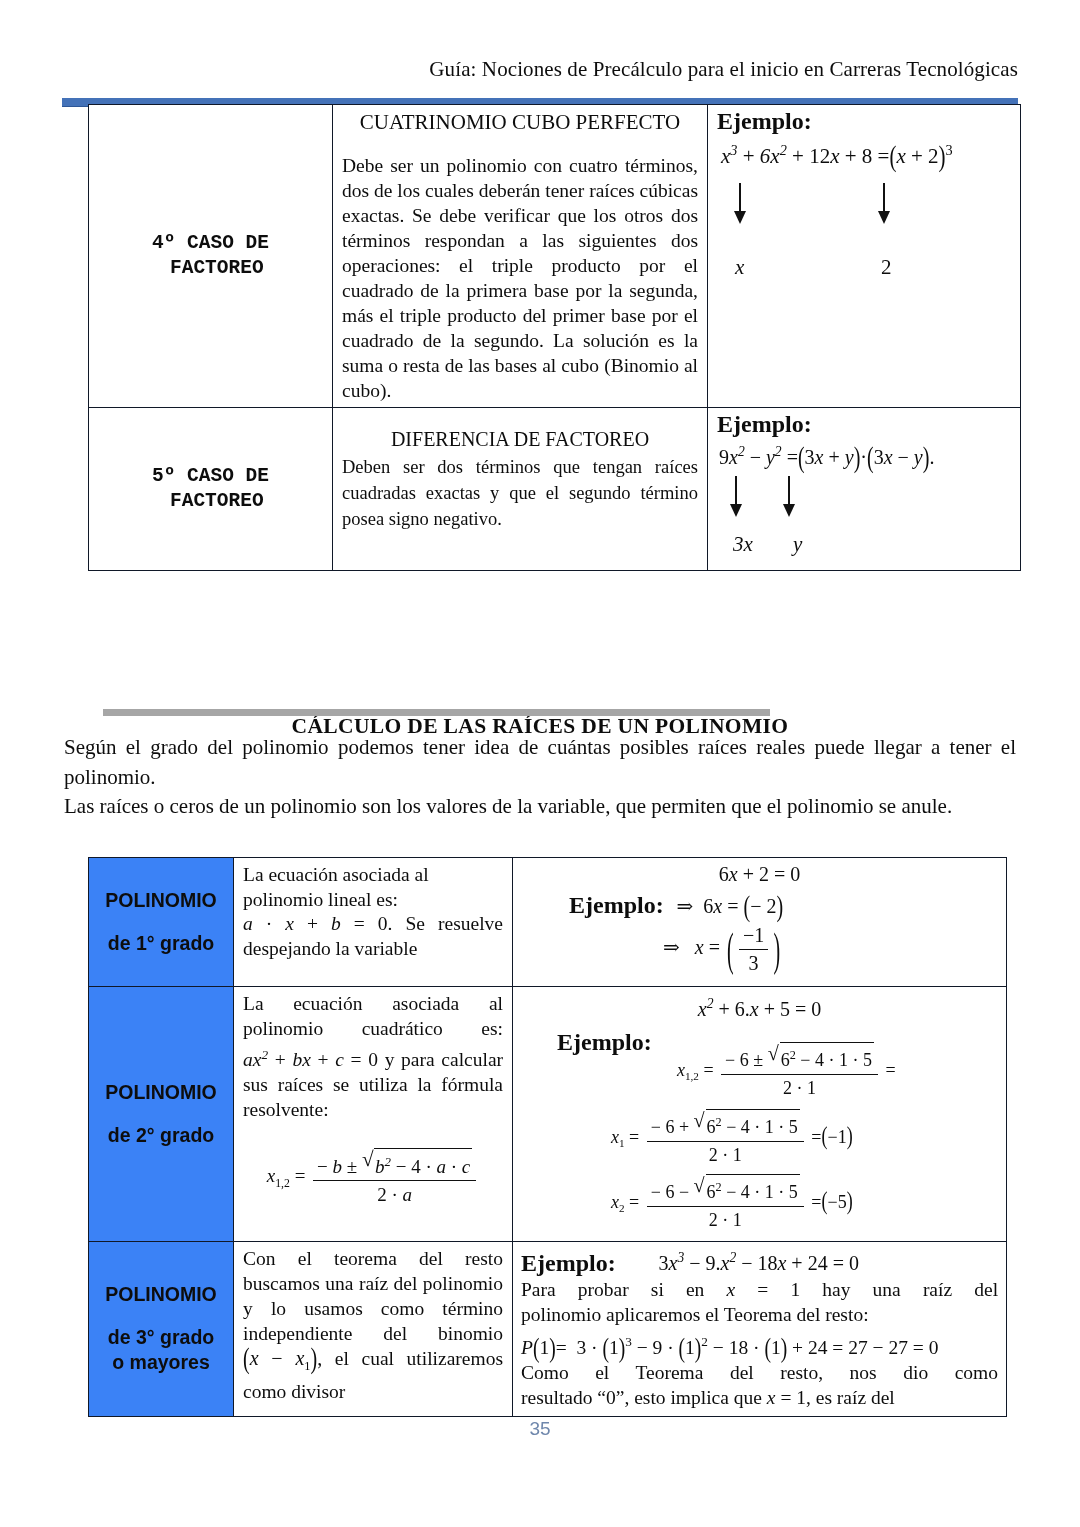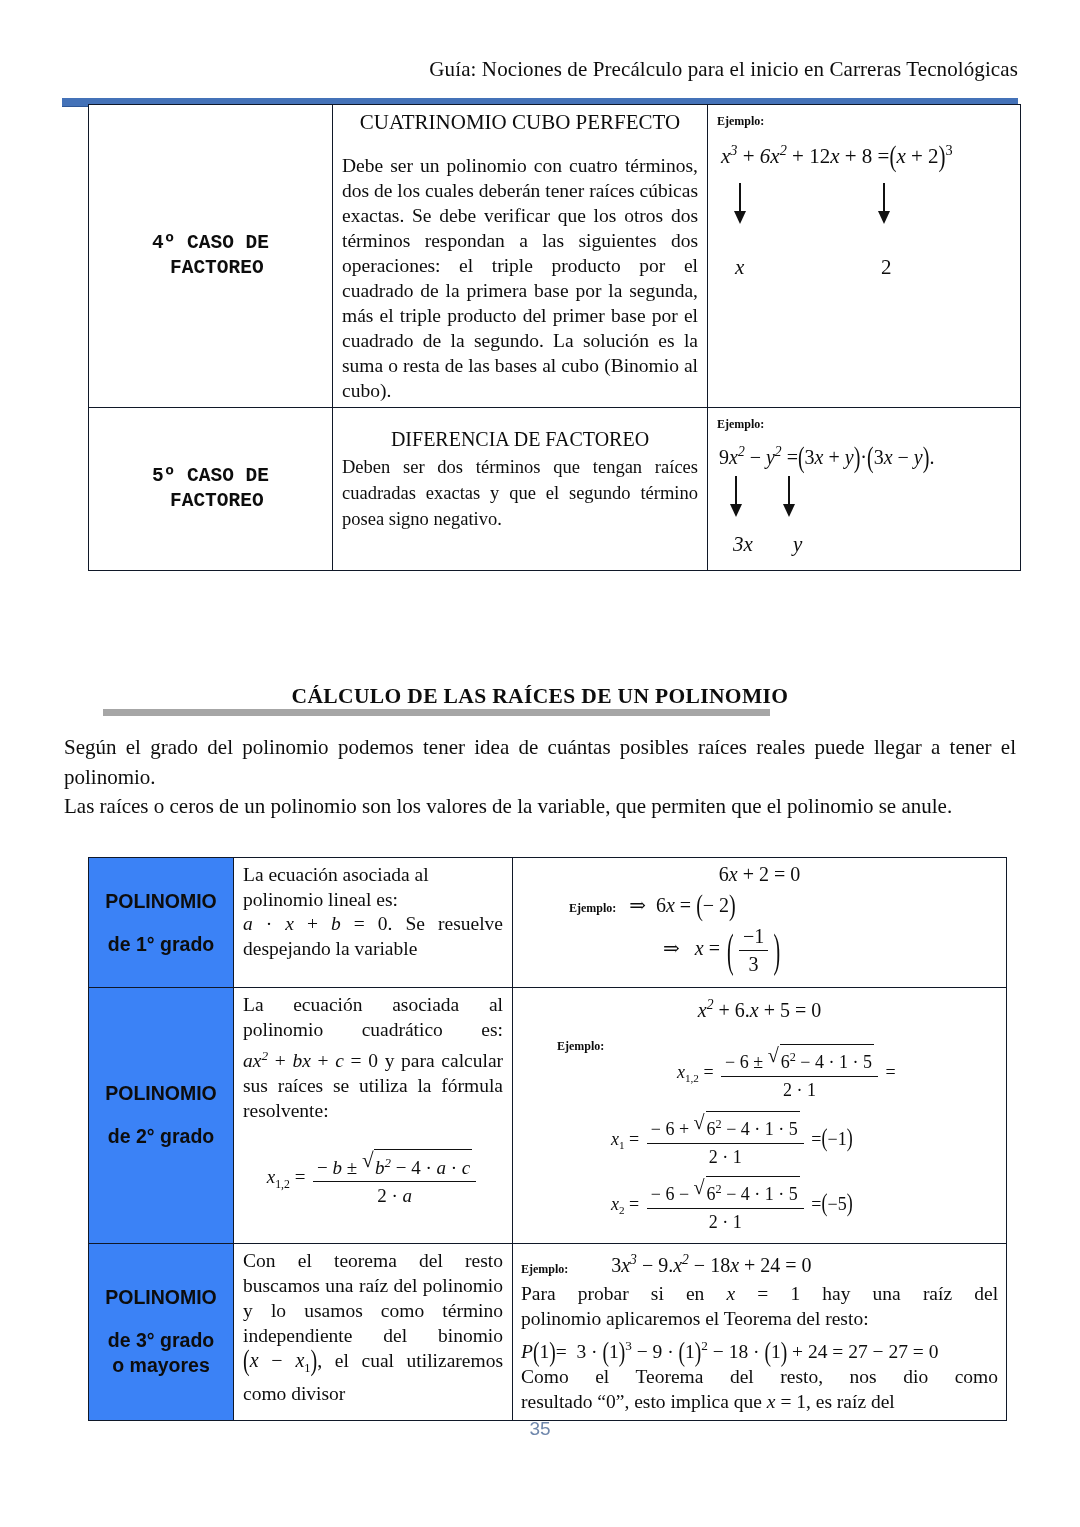--- a/index.html
+++ b/index.html
@@ -83,21 +83,21 @@
 
   .justify {
     text-align: justify;
     text-align-last: justify;
     hyphens: none;
   }
   .justify.last-left { text-align-last: left; }
 
   .ejemplo-lbl {
     font-weight: bold;
-    font-size: 12px;
+    font-size: 24px;
     line-height: 24px;
   }
 
   
   .math {
     font-family: "Liberation Serif", "DejaVu Serif", serif;
     font-style: italic;
     white-space: nowrap;
   }
   .math .op, .math .num, .math .up { font-style: normal; }
@@ -158,21 +158,21 @@
     border-left: 6px solid transparent;
     border-right: 6px solid transparent;
     border-top: 13px solid #111;
   }
   .base-row { position: relative; height: 34px; }
   .base-row span { position: absolute; font-size: 21px; }
 
   
   .section-heading {
     position: absolute;
-    top: 684px;
+    top: 714px;
     left: 62px;
     width: 956px;
     text-align: center;
     font-weight: bold;
     font-size: 21.5px;
     letter-spacing: .35px;
   }
   .heading-rule {
     position: absolute;
     top: 709px;

